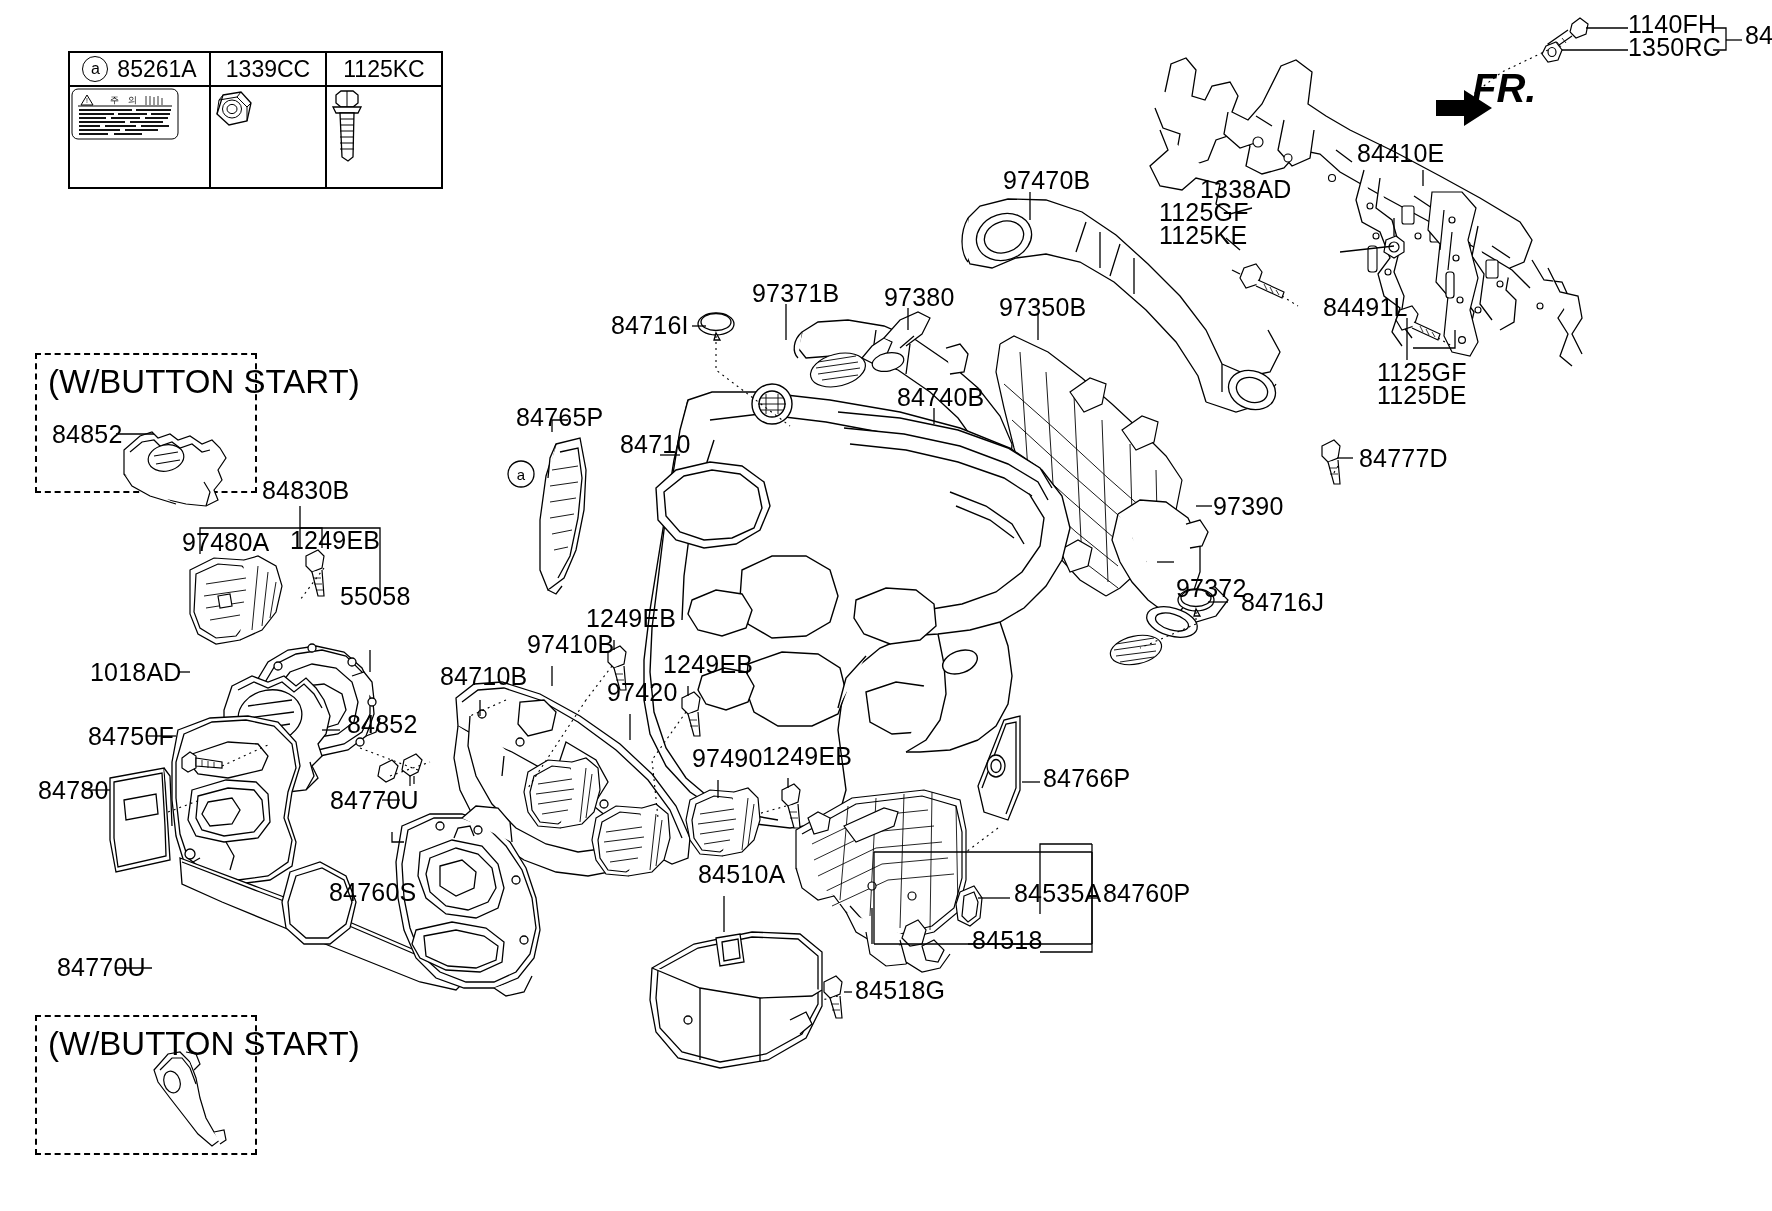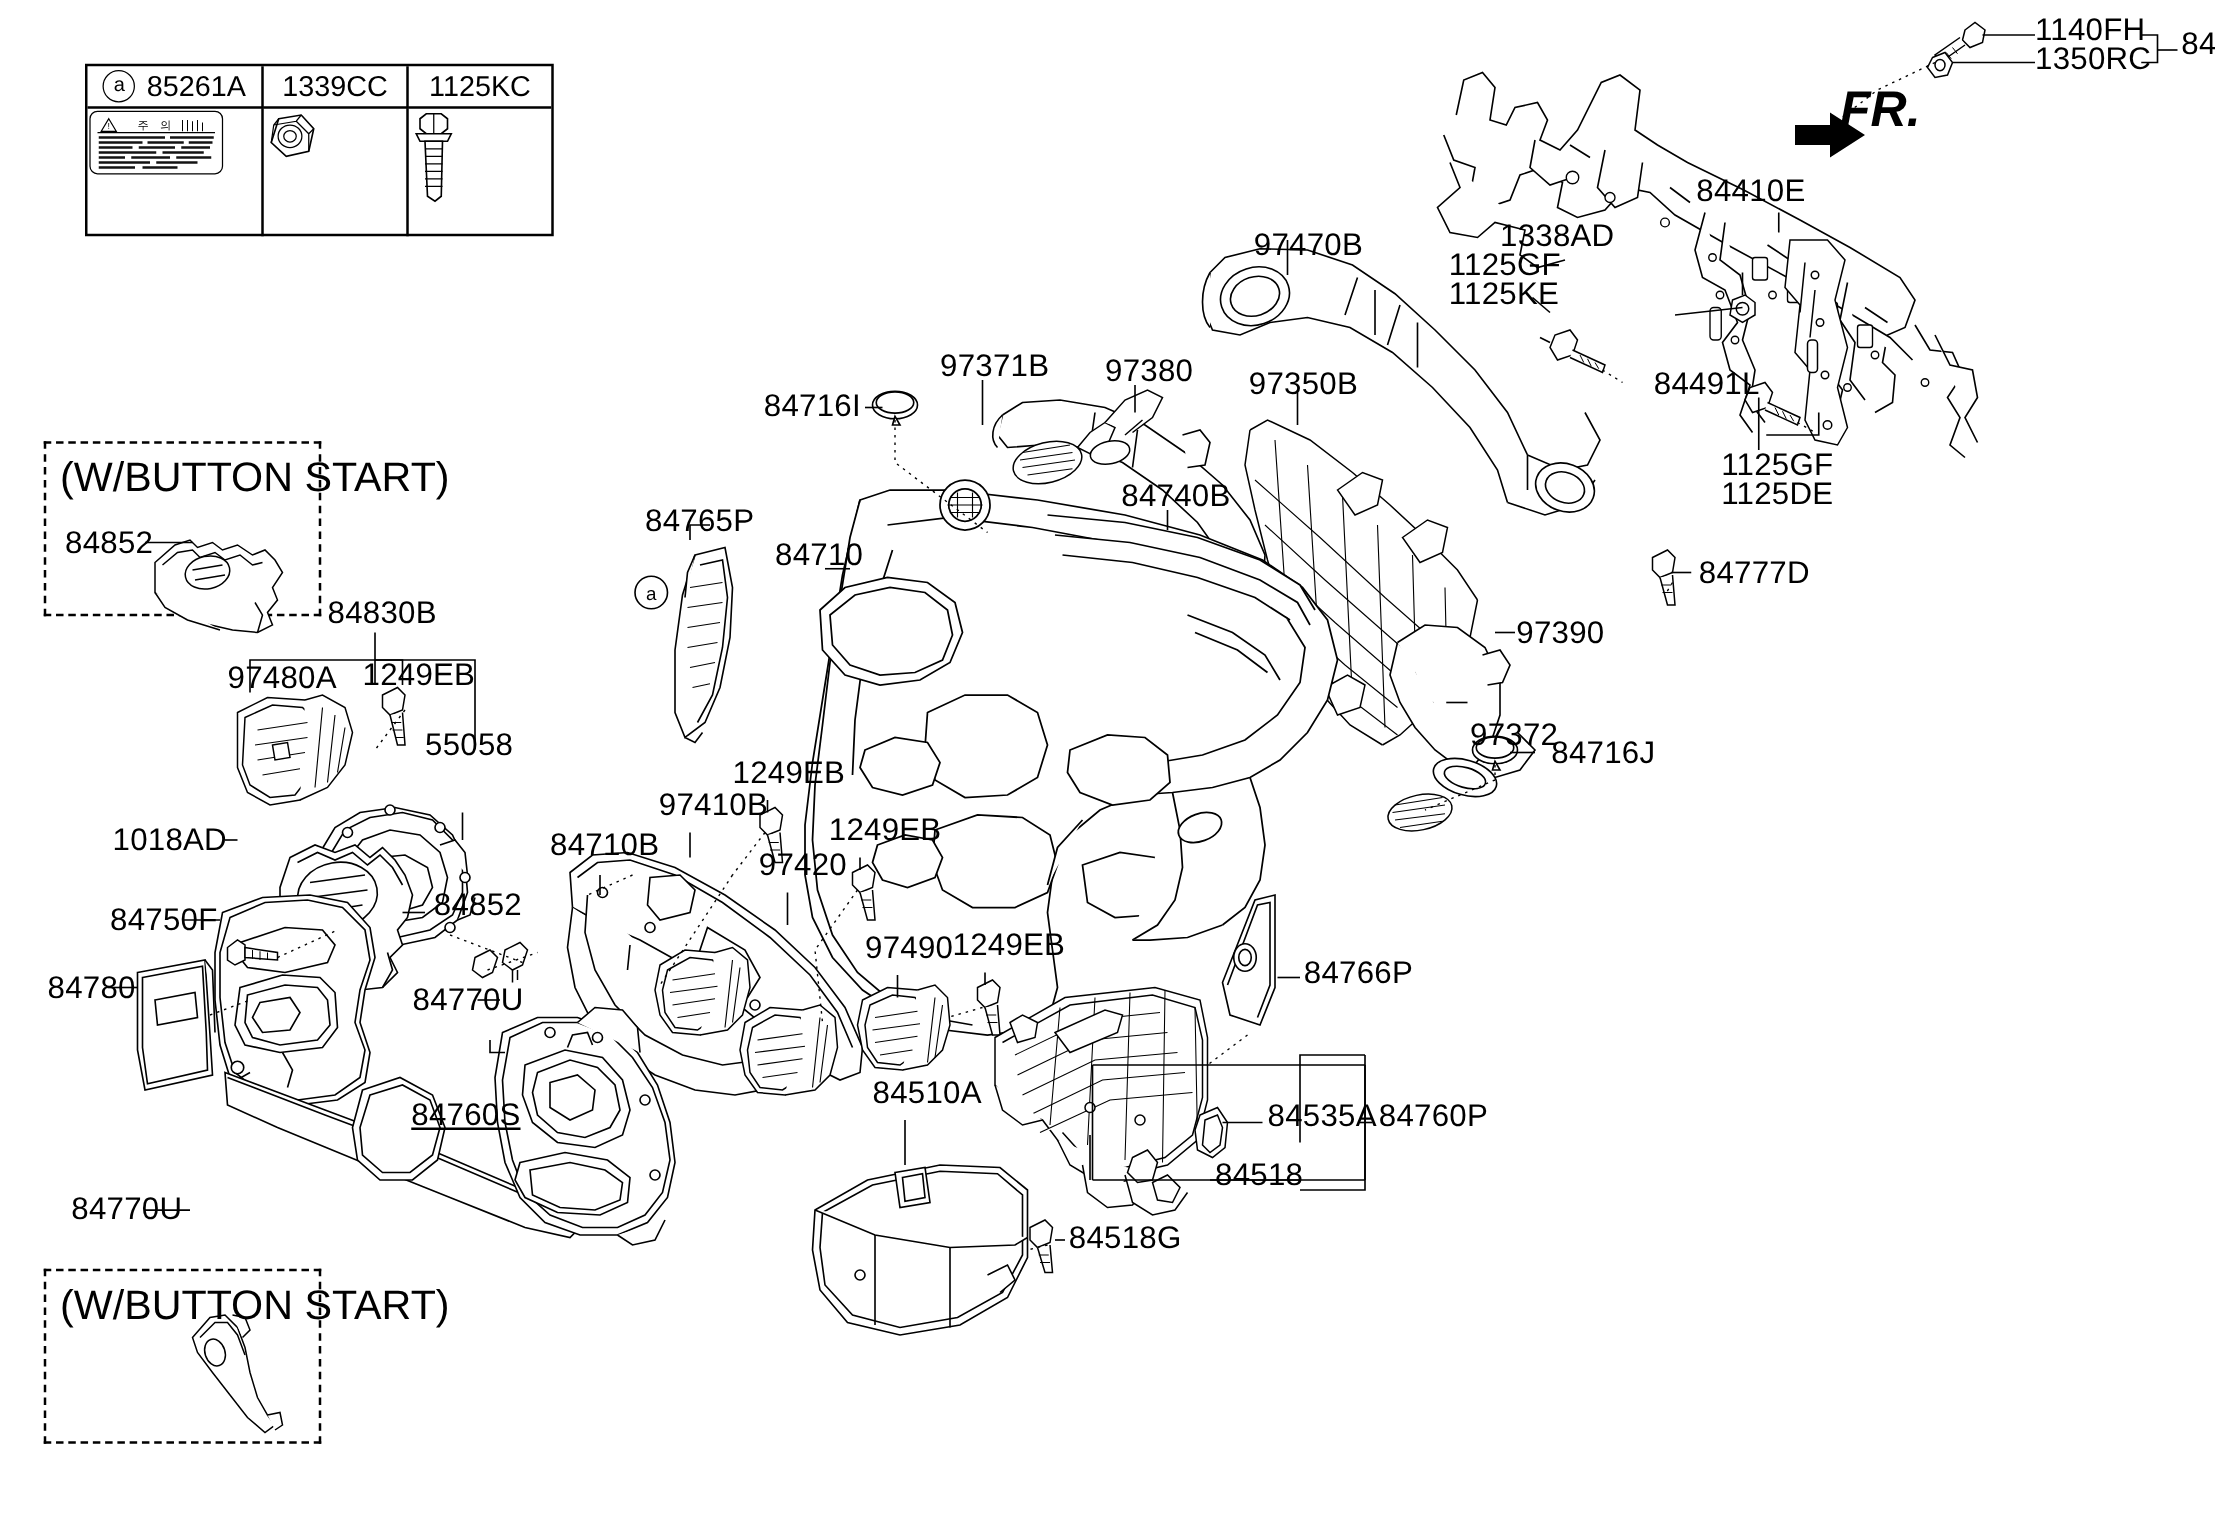--- a/index.html
+++ b/index.html
@@ -756,21 +756,21 @@
 
   <div class="lbl" style="left:1357px;top:141px;">84410E</div>
   <div class="lbl" style="left:1200px;top:177px;">1338AD</div>
   <div class="lbl" style="left:1159px;top:200px;">1125GF</div>
   <div class="lbl" style="left:1159px;top:223px;">1125KE</div>
   <div class="lbl" style="left:1323px;top:295px;">84491L</div>
   <div class="lbl" style="left:1377px;top:360px;">1125GF</div>
   <div class="lbl" style="left:1377px;top:383px;">1125DE</div>
   <div class="lbl" style="left:1359px;top:446px;">84777D</div>
 
-  <div class="lbl" style="left:1003px;top:168px;margin-top:16px;">97470B</div>
+  <div class="lbl" style="left:1003px;top:168px;">97470B</div>
   <div class="lbl" style="left:999px;top:295px;">97350B</div>
   <div class="lbl" style="left:884px;top:285px;">97380</div>
   <div class="lbl" style="left:752px;top:281px;">97371B</div>
   <div class="lbl" style="left:611px;top:313px;">84716I</div>
   <div class="lbl" style="left:897px;top:385px;">84740B</div>
   <div class="lbl" style="left:620px;top:432px;">84710</div>
   <div class="lbl" style="left:516px;top:405px;">84765P</div>
   <div class="lbl" style="left:1213px;top:494px;">97390</div>
   <div class="lbl" style="left:1176px;top:576px;">97372</div>
   <div class="lbl" style="left:1241px;top:590px;">84716J</div>
@@ -784,21 +784,21 @@
   <div class="lbl" style="left:347px;top:712px;">84852</div>
   <div class="lbl" style="left:88px;top:724px;">84750F</div>
   <div class="lbl" style="left:38px;top:778px;">84780</div>
 
   <div class="lbl" style="left:440px;top:664px;">84710B</div>
   <div class="lbl" style="left:527px;top:632px;">97410B</div>
   <div class="lbl" style="left:586px;top:606px;">1249EB</div>
   <div class="lbl" style="left:607px;top:680px;">97420</div>
   <div class="lbl" style="left:663px;top:652px;">1249EB</div>
   <div class="lbl" style="left:330px;top:788px;">84770U</div>
-  <div class="lbl" style="left:329px;top:880px;text-decoration:underline;">84760S</div>
+  <div class="lbl" style="left:329px;top:880px;">84760S</div>
   <div class="lbl" style="left:692px;top:746px;">97490</div>
   <div class="lbl" style="left:762px;top:744px;">1249EB</div>
   <div class="lbl" style="left:698px;top:862px;">84510A</div>
   <div class="lbl" style="left:1043px;top:766px;">84766P</div>
   <div class="lbl" style="left:1014px;top:881px;">84535A</div>
   <div class="lbl" style="left:1103px;top:881px;">84760P</div>
   <div class="lbl" style="left:972px;top:928px;">84518</div>
   <div class="lbl" style="left:855px;top:978px;">84518G</div>
 
   <div class="dashlabel" style="left:48px;top:363px;">(W/BUTTON START)</div>

